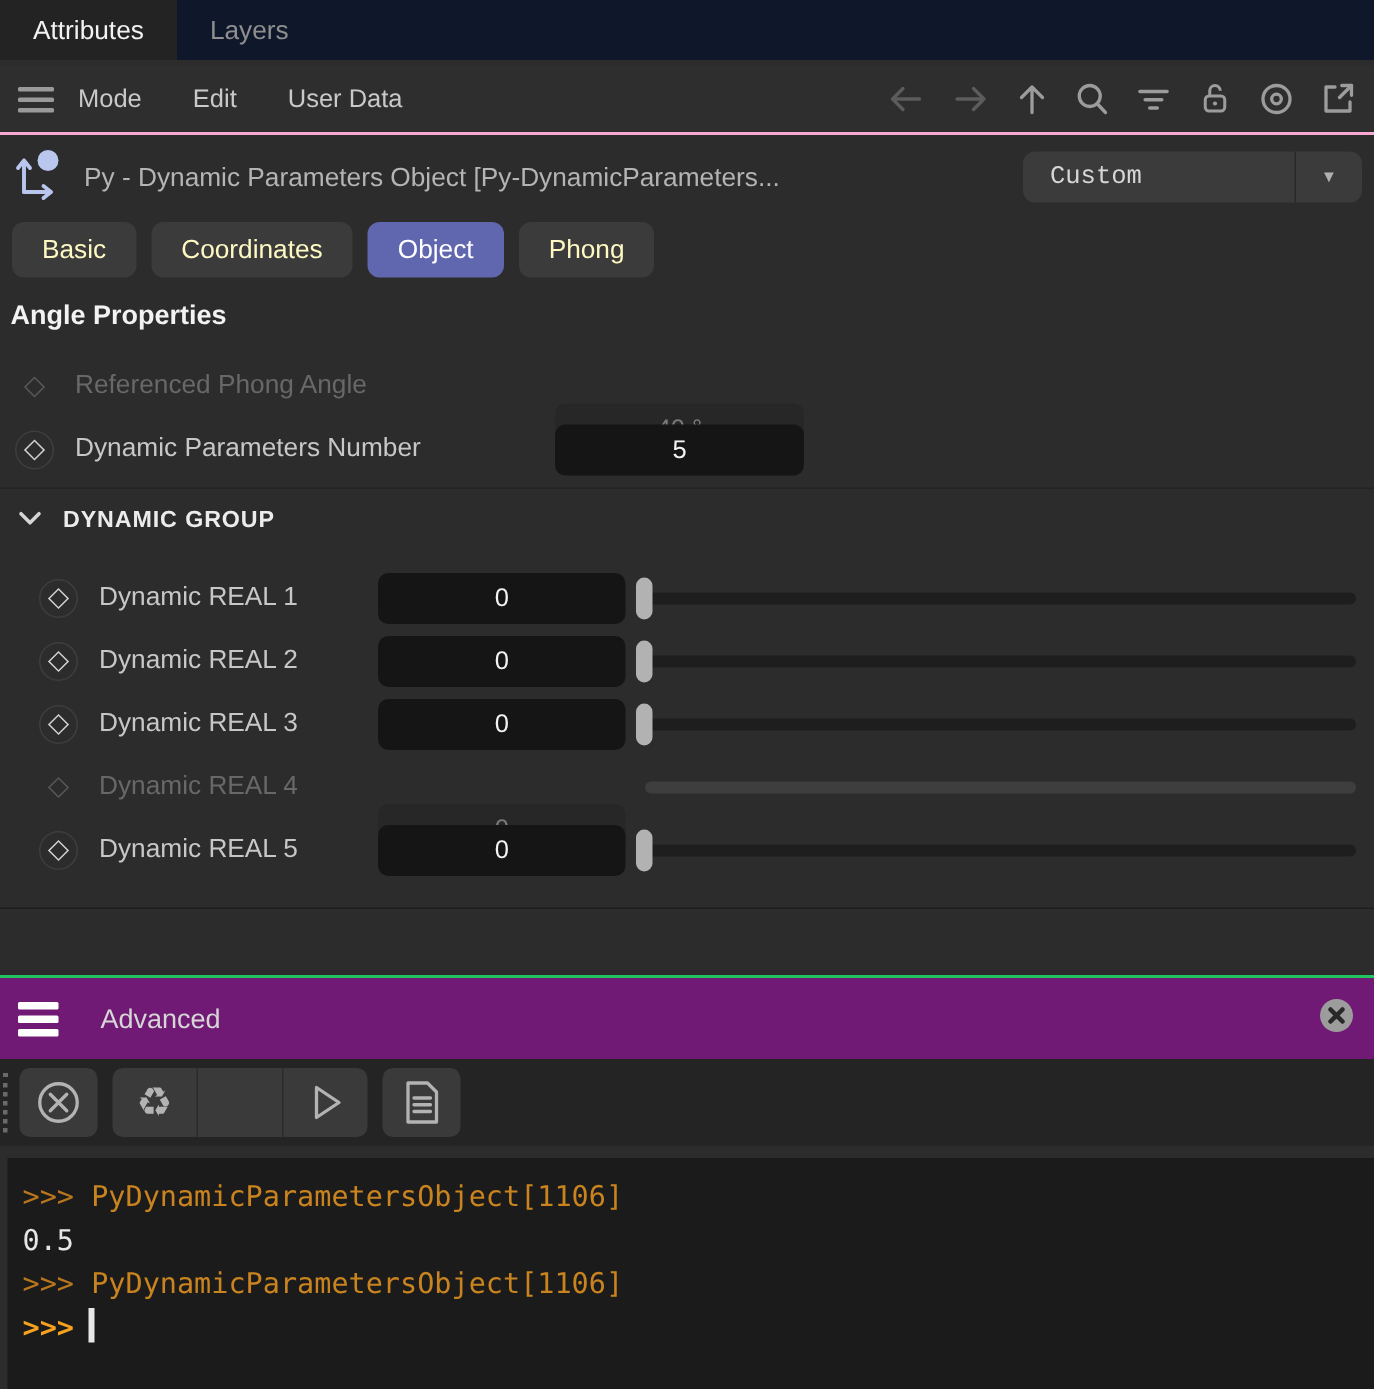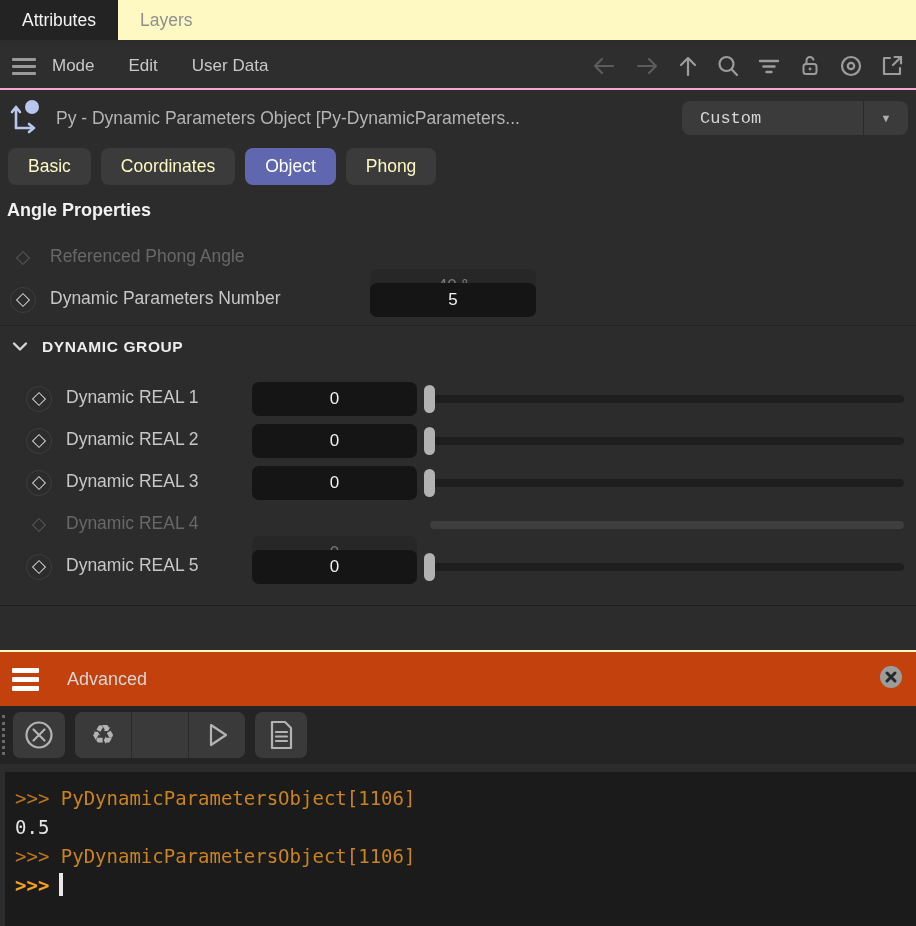--- a/index.html
+++ b/index.html
@@ -3,21 +3,21 @@
 <meta charset="utf-8">
 <style>
   html,body{margin:0;padding:0;background:#111;}
   .app{
     position:relative;width:916px;height:926px;overflow:hidden;
     background:#2c2c2c;
     font-family:"Liberation Sans", sans-serif;
     -webkit-font-smoothing:antialiased;
   }
   
-  .tabstrip{position:absolute;top:0;left:0;right:0;height:40px;background:#fef9c3;display:flex;}
+  .tabstrip{position:absolute;top:0;left:0;right:0;height:40px;background:#0f172a;display:flex;}
   .tab{height:100%;display:flex;align-items:center;padding:0 22px;font-size:17.5px;color:#8f8f8f;cursor:default;}
   .tab.active{background:#232323;color:#f2f2f2;}
   
   .menubar{position:absolute;top:44px;left:0;right:0;height:46px;background:#2e2e2e;
     border-bottom:2px solid #f9a8d4;display:flex;align-items:center;padding:0 10px;box-sizing:border-box;}
   .hamburger{display:flex;flex-direction:column;gap:4px;margin:0 16px 0 2px;}
   .hamburger span{display:block;width:24px;height:3px;background:#9a9a9a;border-radius:1px;}
   .menu-item{font-size:17px;color:#c9c9c9;margin-right:34px;}
   .menubar .spacer{flex:1;}
   .mb-icons{display:flex;align-items:center;gap:17px;margin-right:2px;}
@@ -58,22 +58,22 @@
   .slider{position:absolute;left:424px;right:12px;top:0;height:34px;}
   .slider .track{position:absolute;left:2px;right:0;top:13px;height:8px;background:#1e1e1e;border-radius:4px;}
   .slider .handle{position:absolute;left:0;top:3px;width:11px;height:28px;background:#b2b2b2;border-radius:5.5px;}
   .row.disabled .slider .track{background:#3e3e3e;left:6px;}
   
   .group-divider{position:absolute;top:325px;left:0;right:0;height:1px;background:#242424;}
   .groupheader{position:absolute;top:338px;left:12px;display:flex;align-items:center;gap:14px;}
   .groupheader .glabel{font-size:15.5px;font-weight:bold;letter-spacing:.6px;color:#ececec;}
   .divider2{position:absolute;top:605px;left:0;right:0;height:1px;background:#1e1e1e;}
   
-  .advheader{position:absolute;top:650px;left:0;right:0;height:56px;background:#c2410c;
-    border-top:2px solid #fef9c3;display:flex;align-items:center;padding:0 12px;box-sizing:border-box;}
+  .advheader{position:absolute;top:650px;left:0;right:0;height:56px;background:#701a75;
+    border-top:2px solid #22c55e;display:flex;align-items:center;padding:0 12px;box-sizing:border-box;}
   .advheader .hamburger2{display:flex;flex-direction:column;gap:4px;margin-right:28px;}
   .advheader .hamburger2 span{display:block;width:27px;height:5px;background:#ffffff;border-radius:1px;}
   .advheader .advtitle{font-size:18px;color:#d6d6d6;flex:1;}
   .toolbar{position:absolute;top:706px;left:0;right:0;height:58px;background:#242424;display:flex;align-items:center;}
   .drag-dots{width:2px;height:40px;border-left:3px dotted #6a6a6a;margin:0 6px 0 2px;}
   .tbtn{width:52px;height:46px;background:#3a3a3a;border-radius:7px;display:flex;align-items:center;justify-content:center;}
   .tgroup{display:flex;height:46px;background:#3a3a3a;border-radius:7px;margin-left:10px;overflow:hidden;}
   .tgroup .seg{width:56px;display:flex;align-items:center;justify-content:center;border-right:1px solid #2b2b2b;}
   .tgroup .seg:last-child{border-right:none;}
   .tbtn.doc{margin-left:10px;}

